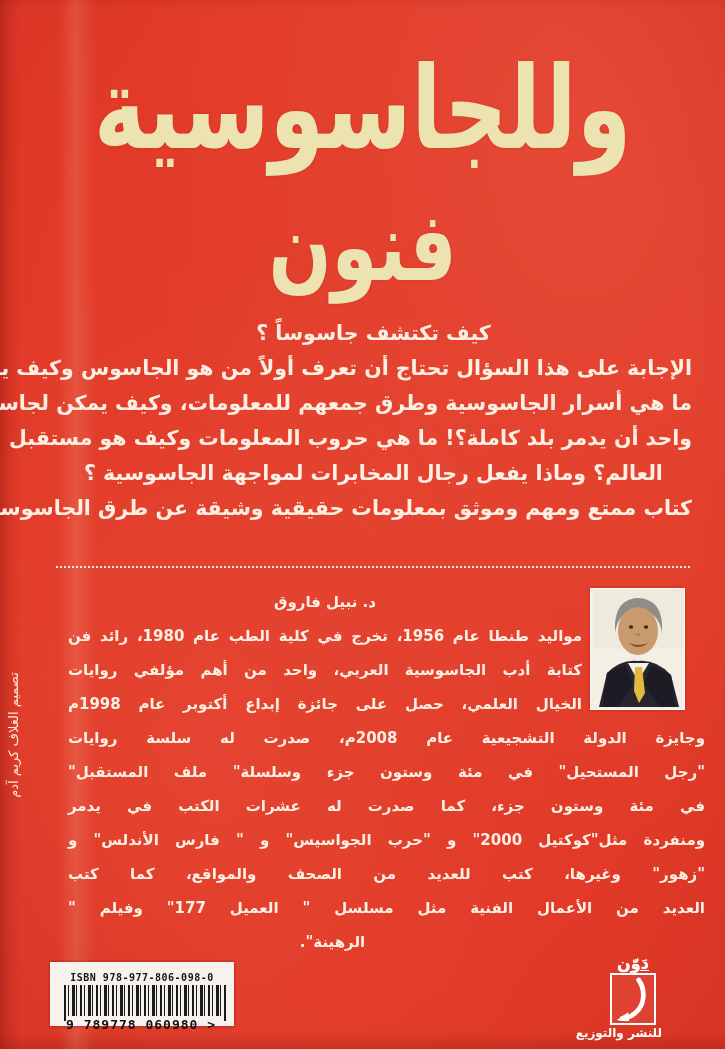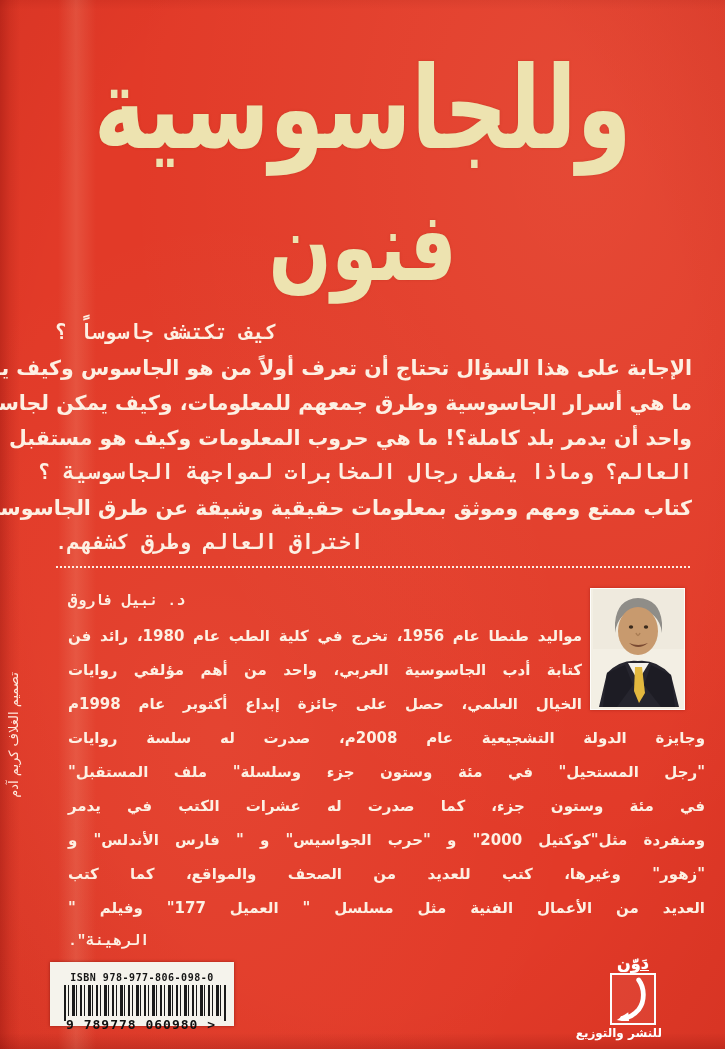--- a/index.html
+++ b/index.html
@@ -43,21 +43,21 @@
     direction:rtl;color:var(--text-color);
     font-size:20.5px;font-weight:bold;line-height:35px;
   }
   .bio{
     position:absolute;left:68px;top:585px;width:637px;
     direction:rtl;color:var(--text-color);
     font-size:15px;font-weight:bold;line-height:34px;
   }
   .tline{white-space:nowrap;}
   .tline.full{text-align:justify;text-align-last:justify;}
-  .tline.part{text-align:left;font-family:Liberation Mono, monospace;}
+  .tline.part{text-align:center;}
   .tline.narrow{padding-left:0;padding-right:0;margin-left:123px;} 
   
   .bio .tline.narrow{margin-left:0;margin-right:0;padding-right:123px;}
   .bio .tline.indent{padding-right:108px;}
   
   .dotted{
     position:absolute;left:55px;top:565px;width:637px;height:4px;
     background-image:radial-gradient(circle, rgba(255,246,236,0.95) 0.9px, rgba(255,246,236,0) 1.3px);
     background-size:4px 4px;background-position:0 0;
   }
@@ -125,21 +125,20 @@
   <div class="title l1">وللجاسوسية</div>
   <div class="title l2">فنون</div>
 
   <div class="blurb">
     <div class="tline part">كيف تكتشف جاسوساً ؟</div>
     <div class="tline full">الإجابة على هذا السؤال تحتاج أن تعرف أولاً من هو الجاسوس وكيف يعمل،</div>
     <div class="tline full">ما هي أسرار الجاسوسية وطرق جمعهم للمعلومات، وكيف يمكن لجاسوس</div>
     <div class="tline full">واحد أن يدمر بلد كاملة؟! ما هي حروب المعلومات وكيف هو مستقبل</div>
     <div class="tline part">العالم؟ وماذا يفعل رجال المخابرات لمواجهة الجاسوسية ؟</div>
     <div class="tline full">كتاب ممتع ومهم وموثق بمعلومات حقيقية وشيقة عن طرق الجاسوسية في</div>
-    <div class="tline part">اختراق العالم وطرق كشفهم.</div>
   </div>
 
   <div class="dotted"></div>
 
   <div class="bio">
     <div class="photo">
       <svg width="91" height="118" viewBox="0 0 91 118">
         <rect x="0" y="0" width="91" height="118" fill="#f3efe4"></rect>
         <rect x="0" y="0" width="91" height="60" fill="#efeade"></rect>
         <path d="M22 34 Q24 10 45 9 Q67 10 69 34 L69 44 Q66 22 45 21 Q25 22 22 44 Z" fill="#8f8d88"></path>

